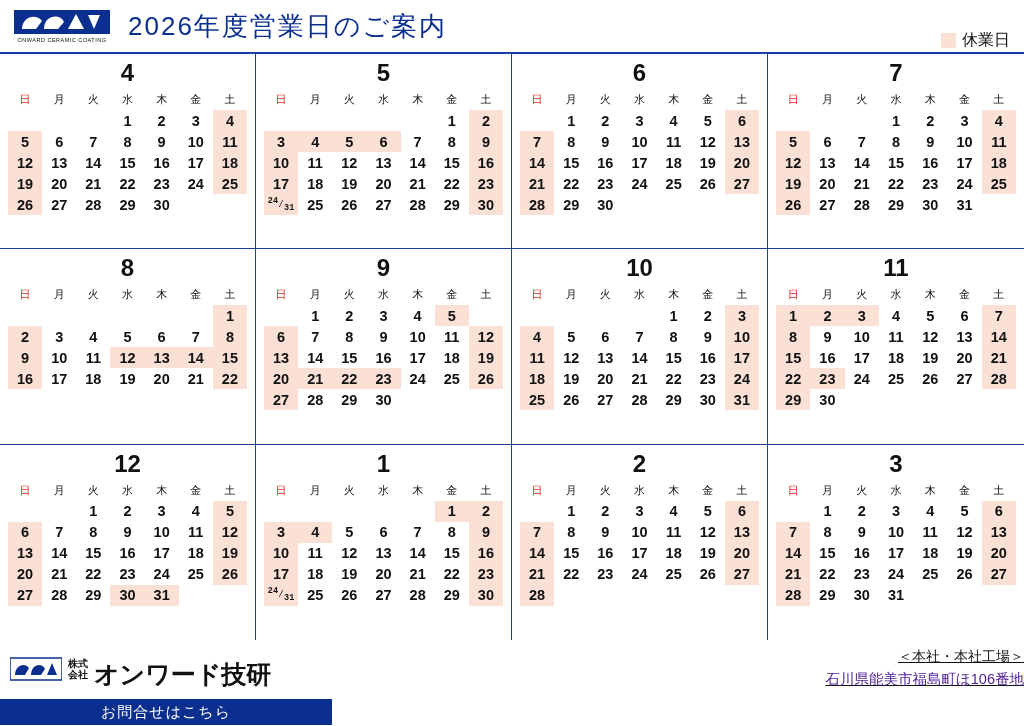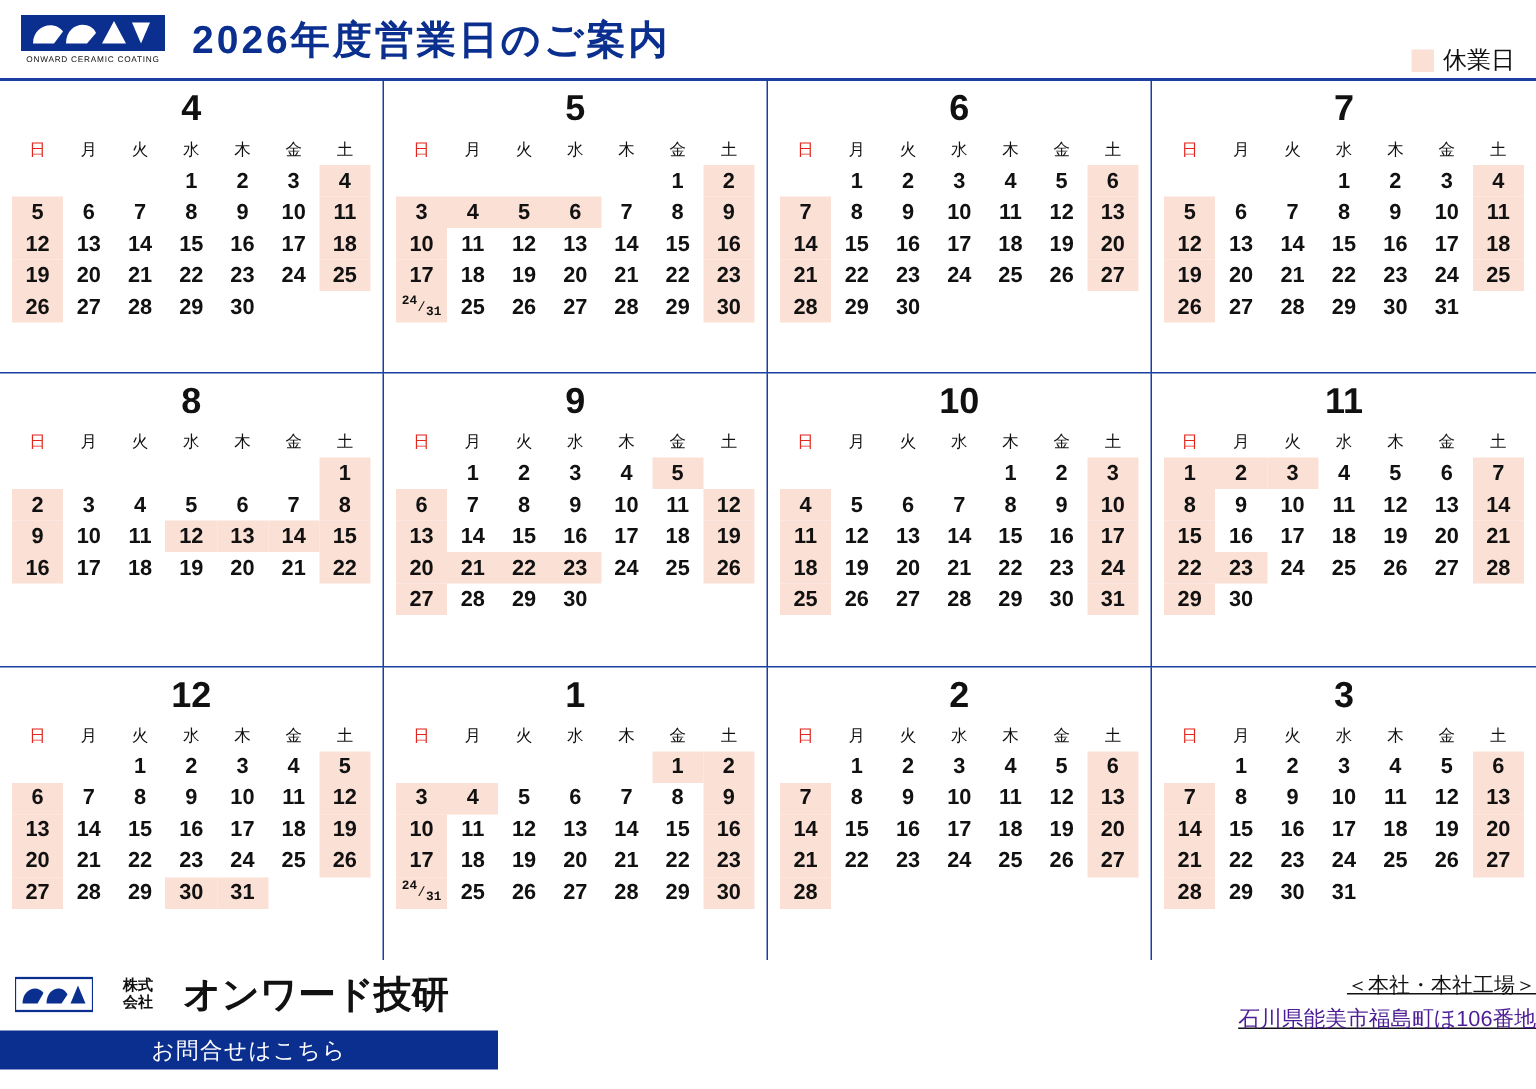--- a/index.html
+++ b/index.html
@@ -24,21 +24,21 @@
     display:flex; flex-direction:column; align-items:center; justify-content:center;
   }
   .logo-mark {
     width:96px; height:26px; position:relative;
   }
   .logo-caption {
     font-size:5.5px; letter-spacing:.5px; color:#111; margin-top:2px;
     white-space:nowrap;
   }
   .header-title {
-    font-size:26px; font-weight:bold; color:#0b2f8f;
+    font-size:26px; font-weight:normal; color:#0b2f8f;
     letter-spacing:2px; margin-left:10px;
   }
   .legend {
     position:absolute; right:14px; top:30px;
     display:flex; align-items:center; gap:6px;
     font-size:16px; color:#111;
   }
   .legend-swatch {
     width:15px; height:15px; background:#fbe0d5; display:inline-block;
   }
@@ -89,29 +89,30 @@
 
   
   .footer {
     position:absolute; left:0; top:640px; width:1024px; height:86px;
     display:flex;
   }
   .f-brand {
     width:300px; position:relative; padding-top:6px;
   }
   .f-brand-row {
-    display:flex; align-items:center; gap:20px; padding-left:10px;
+    display:flex; align-items:center; gap:6px; padding-left:10px;
   }
   .f-logo-mark { width:52px; height:26px; position:relative; }
   .f-corp {
     font-size:10px; line-height:11px; font-weight:bold; color:#111;
   }
   .f-name {
     font-size:25px; font-weight:bold; color:#111; letter-spacing:0px;
     font-family:"Liberation Serif", serif;
+    margin-top:12px;
   }
   .f-contact-bar {
     margin:8px 0 0 0; width:332px; height:26px;
     background:#0b2f8f; color:#fff;
     display:flex; align-items:center; justify-content:center;
     font-size:15px; letter-spacing:1px;
   }
   .f-col {
     flex:1; text-align:right; padding-top:8px;text-decoration:underline;
   }

